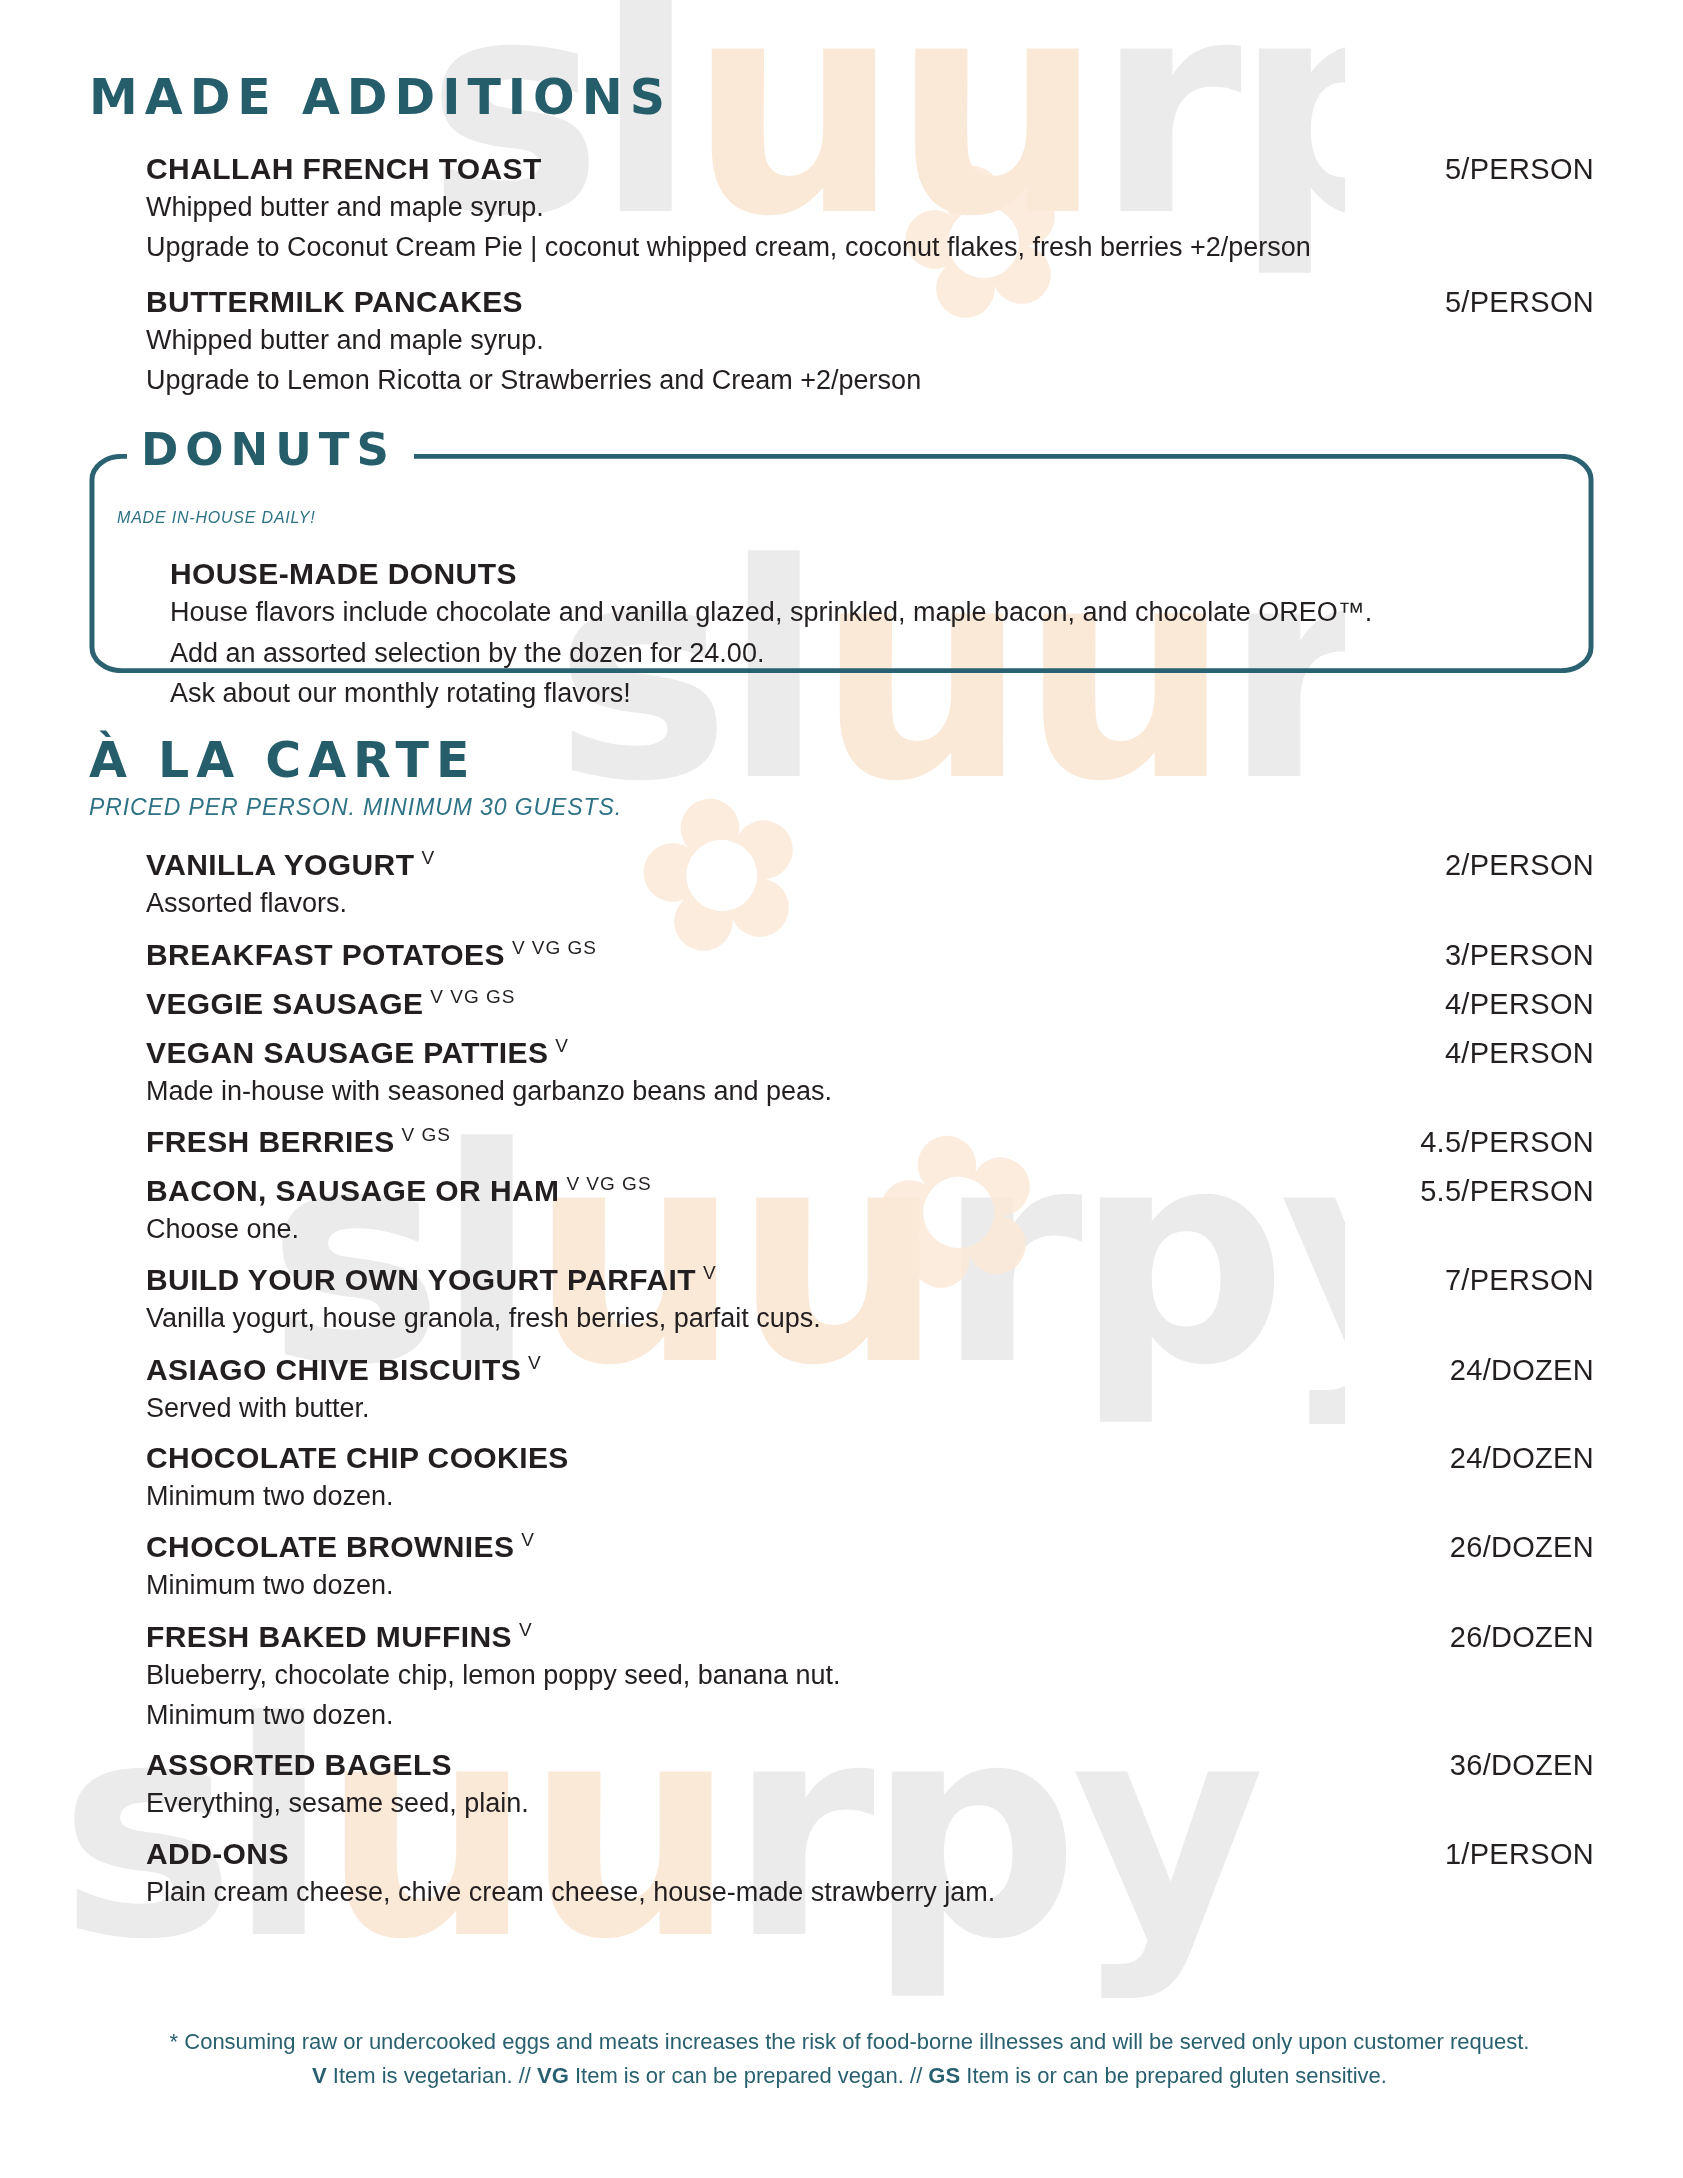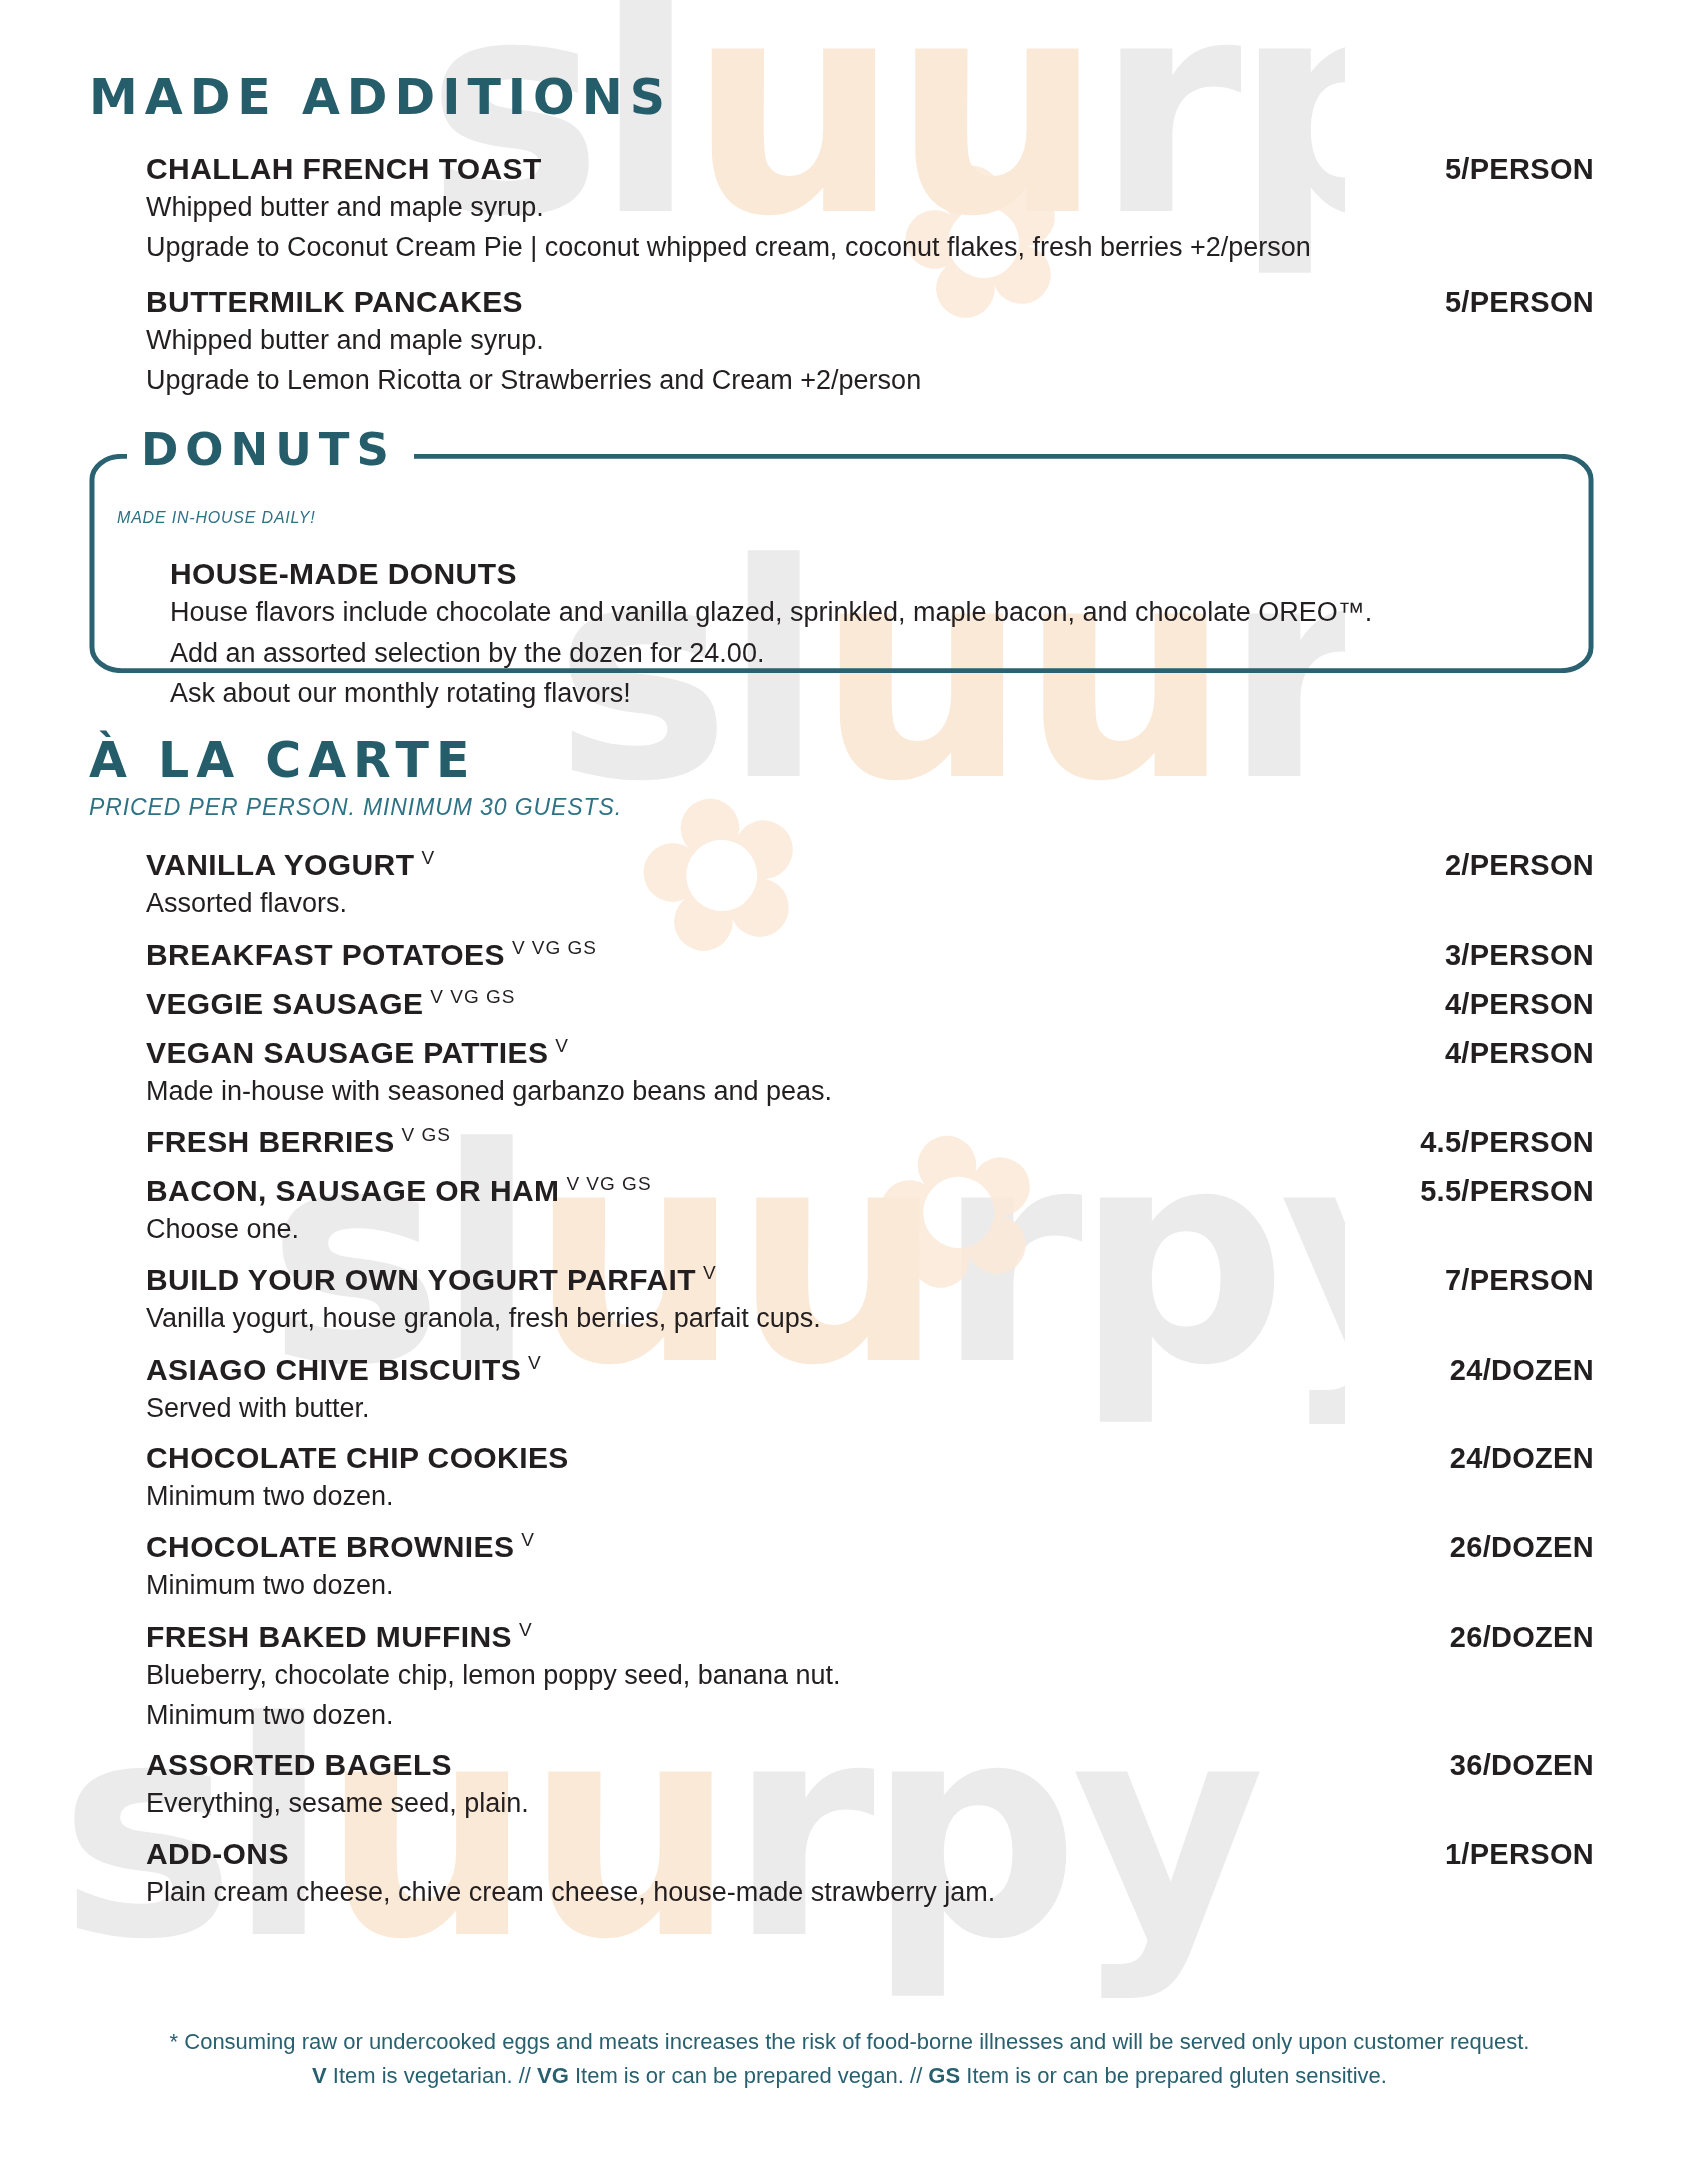--- a/index.html
+++ b/index.html
@@ -97,21 +97,21 @@
   .diet {
     font-size: 19px;
     font-weight: 400;
     vertical-align: super;
     letter-spacing: 1px;
     margin-left: 7px;
     color: #231f20;
   }
   .item-price {
     font-size: 29px;
-    font-weight: 700;
+    font-weight: 400;
     letter-spacing: 0.3px;
     color: #231f20;
     white-space: nowrap;
     text-align: right;
   }
   .item-desc {
     font-size: 27px;
     font-weight: 300;
     line-height: 1.42;
     color: #231f20;

